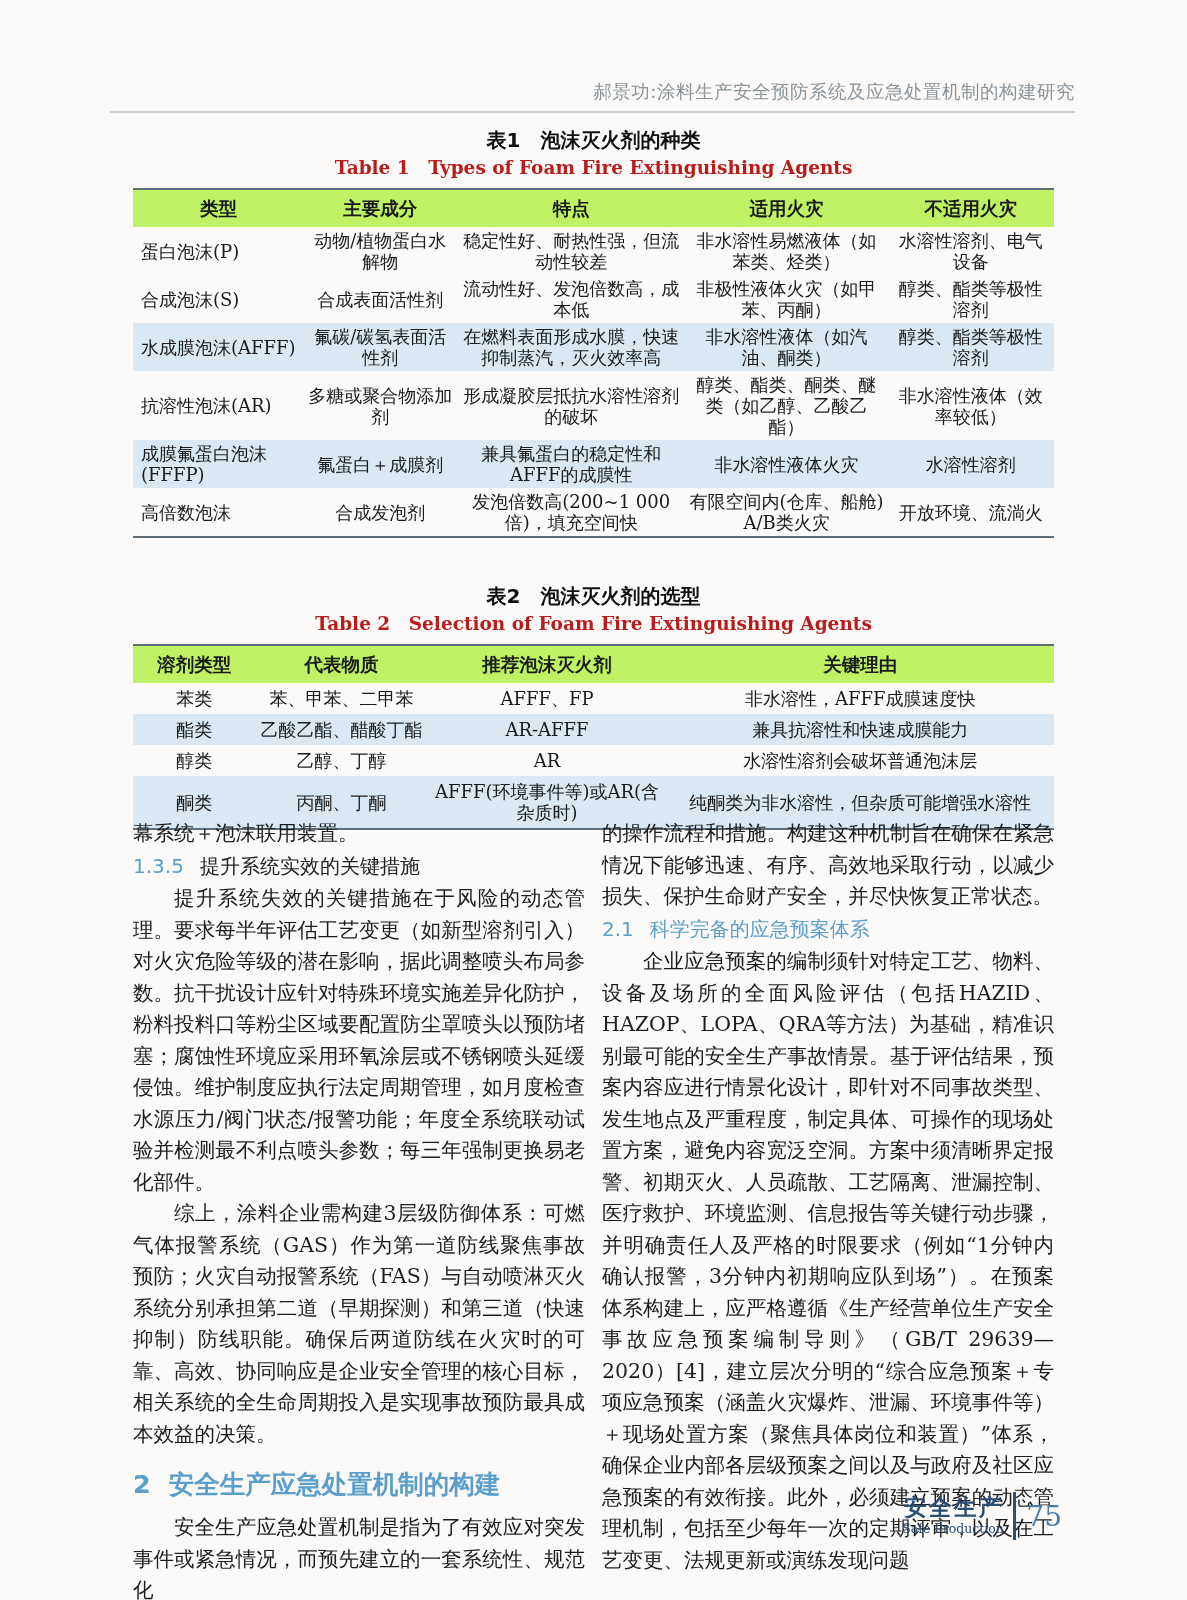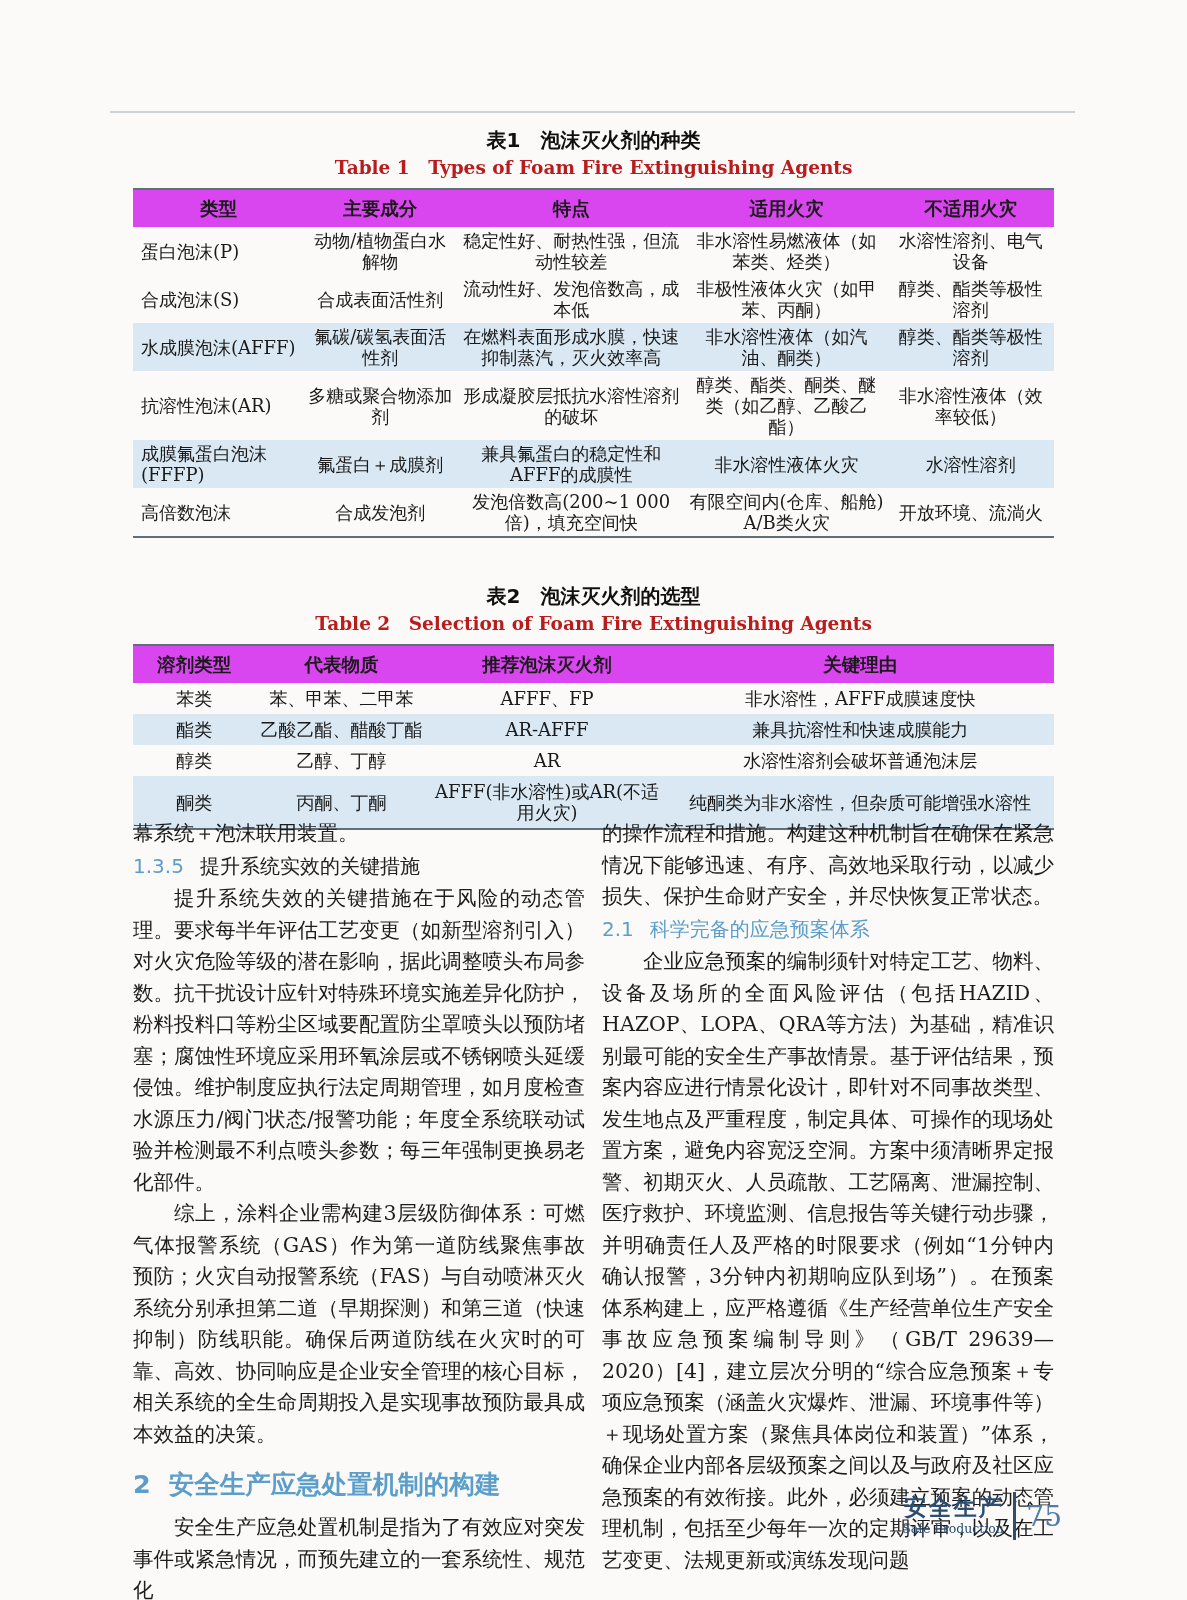--- a/index.html
+++ b/index.html
@@ -14,21 +14,21 @@
   
   .table-block{position:absolute;left:133px;width:921px;}
   #t1-block{top:128px;}
   #t2-block{top:584px;}
   .tbl-title-cn{text-align:center;font-family:"DejaVu Sans",sans-serif;font-weight:700;
         font-size:20px;color:#101010;line-height:24px;}
   .tbl-title-en{text-align:center;font-family:"DejaVu Serif",serif;font-weight:700;
         font-size:18.5px;color:#b91c1c;line-height:24px;margin-top:4px;}
   table{width:100%;border-collapse:collapse;margin-top:8px;font-size:18px;color:#1a1a1a;
         table-layout:fixed;}
-  thead tr{background:#d946ef;border-top:2.5px solid #5f6e79;}
+  thead tr{background:#bef264;border-top:2.5px solid #5f6e79;}
   th{font-weight:700;font-size:18.5px;padding:6px 3px;text-align:center;}
   tbody tr:last-child{border-bottom:2.5px solid #5f6e79;}
   td{padding:3px 4px;text-align:center;line-height:21px;vertical-align:middle;}
   tr.stripe{background:#d9e8f2;}
   .t1 td:nth-child(1){text-align:left;padding-left:8px;}
   .t1 th:nth-child(1),.t1 td:nth-child(1){width:18.5%;}
   .t1 th:nth-child(2),.t1 td:nth-child(2){width:16.5%;}
   .t1 th:nth-child(3),.t1 td:nth-child(3){width:25%;}
   .t1 th:nth-child(4),.t1 td:nth-child(4){width:22%;}
   .t1 th:nth-child(5),.t1 td:nth-child(5){width:18%;text-align:center;}
@@ -58,20 +58,23 @@
         color:#2b4e72;letter-spacing:2px;}
   .footer-en{font-family:"DejaVu Serif",serif;font-size:12.5px;color:#2b4e72;margin-top:4px;}
   .footer-bar{width:3.5px;height:48px;background:#2b4e72;margin:0 10px 0 9px;}
   .page-num{font-size:28px;color:#4c7dad;font-family:"DejaVu Serif",serif;}
 </style>
 </head>
 <body>
 
 <div class="page">
 
+  <div class="running-header">
+    <span>郝景功:涂料生产安全预防系统及应急处置机制的构建研究</span>
+  </div>
   <div class="header-rule"></div>
 
   <section class="table-block" id="t1-block">
     <div class="tbl-title-cn">表1　泡沫灭火剂的种类</div>
     <div class="tbl-title-en">Table 1　Types of Foam Fire Extinguishing Agents</div>
     <table class="t1" id="table1">
         <thead>
           <tr>
             <th>类型</th>
             <th>主要成分</th>
@@ -154,21 +157,21 @@
           </tr>
           <tr>
             <td>醇类</td>
             <td>乙醇、丁醇</td>
             <td>AR</td>
             <td>水溶性溶剂会破坏普通泡沫层</td>
           </tr>
           <tr class="stripe">
             <td>酮类</td>
             <td>丙酮、丁酮</td>
-            <td>AFFF(非水溶性)或AR(不适用火灾)</td>
+            <td>AFFF(环境事件等)或AR(含杂质时)</td>
             <td>纯酮类为非水溶性，但杂质可能增强水溶性</td>
           </tr>
         </tbody>
       </table>
   </section>
 
   <div class="columns">
     <div class="col" id="left-col">
         <p>幕系统＋泡沫联用装置。</p>
         <div class="h3"><span class="num">1.3.5</span><span class="title">提升系统实效的关键措施</span></div>

